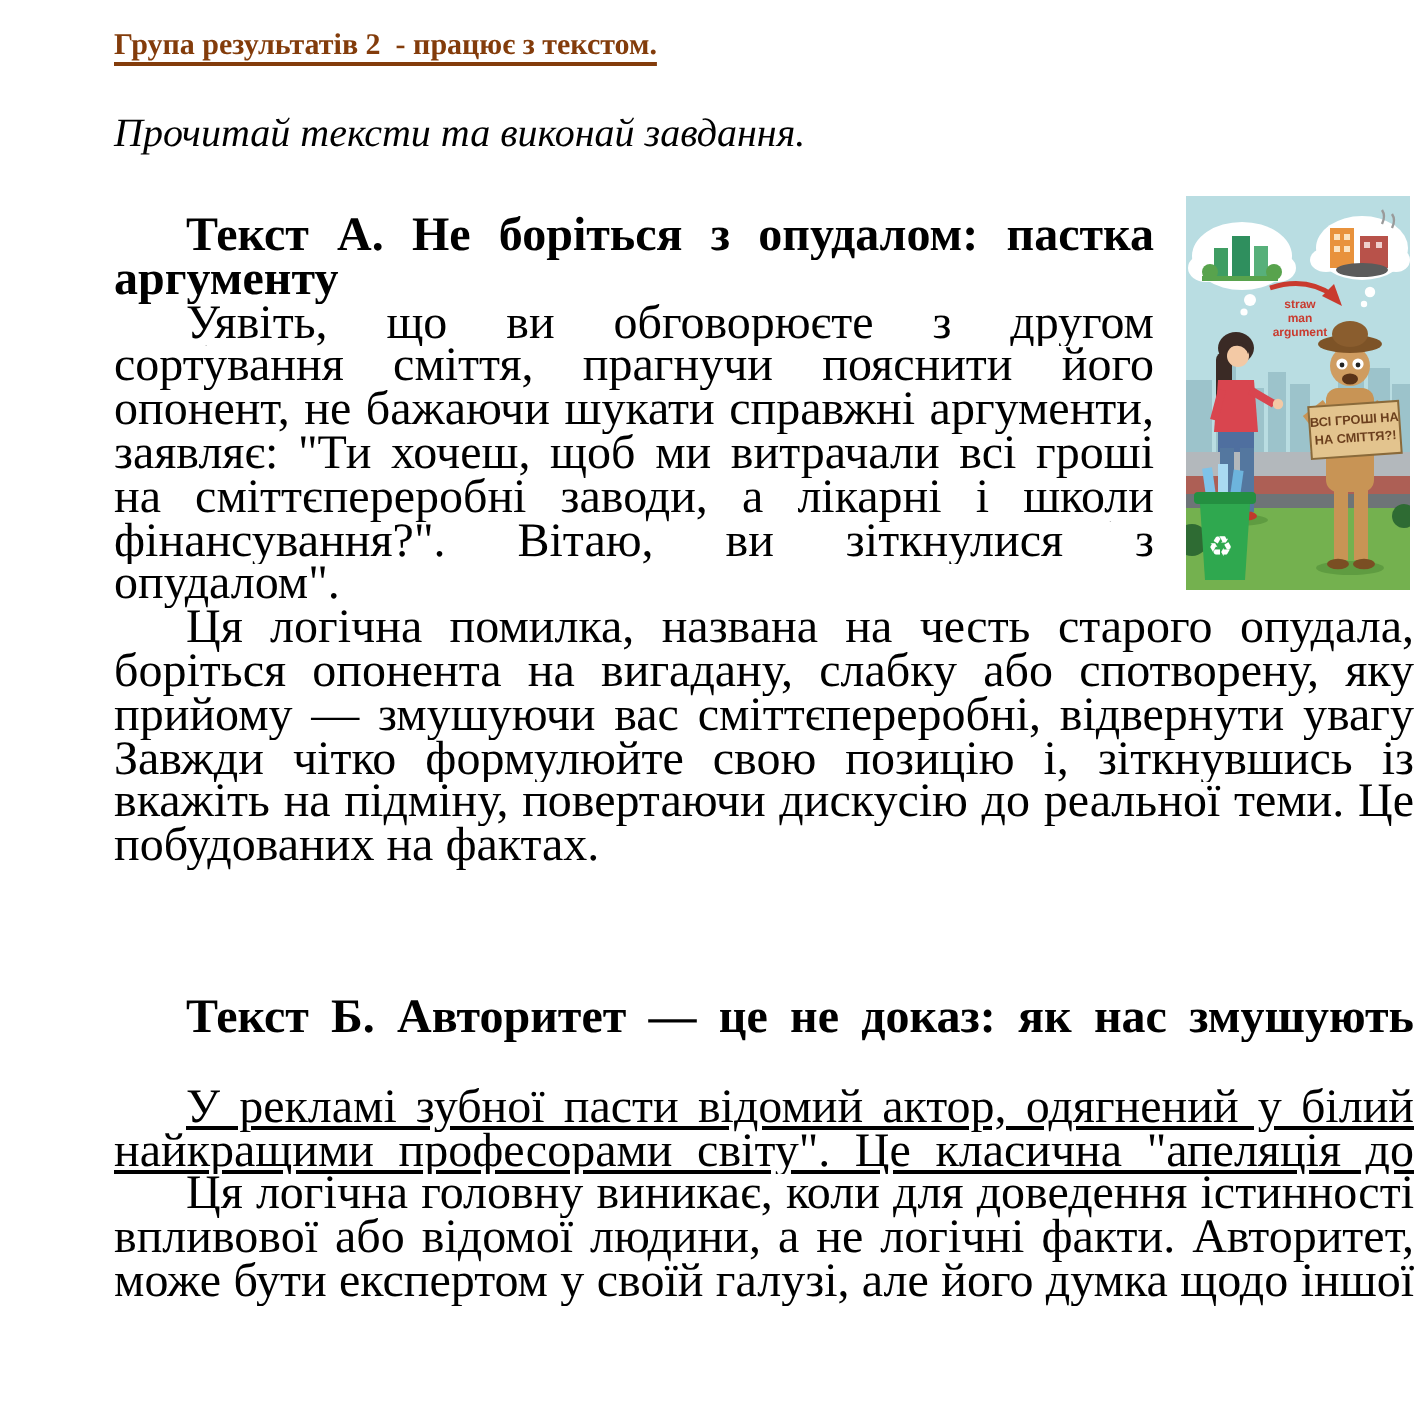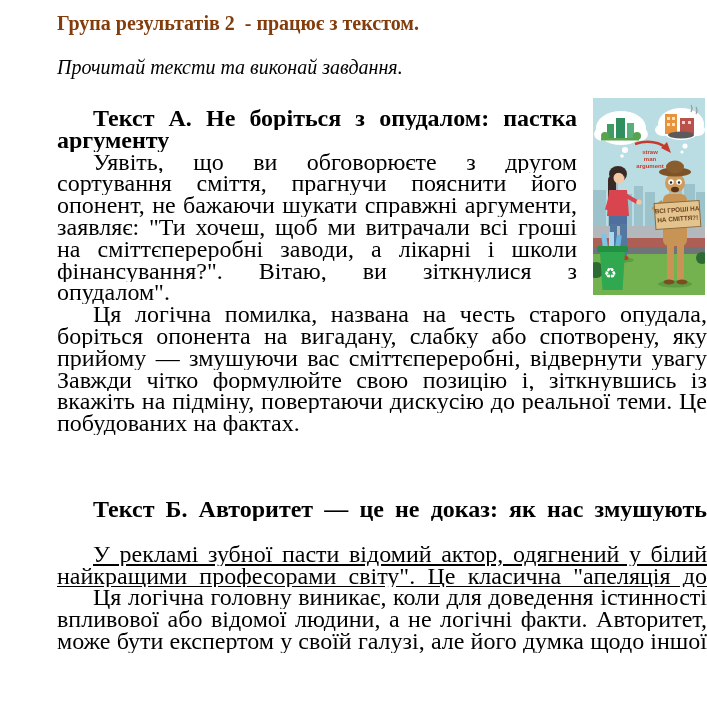--- a/index.html
+++ b/index.html
@@ -6,22 +6,23 @@
   #doc {
     position:relative;
     width:707px; height:703px;
     background:#ffffff;
     overflow:hidden;
     font-family:"Liberation Serif","DejaVu Serif",serif;
     color:#000;
   }
   .content { position:absolute; left:57px; top:8px; width:650px; }
   .title {
-    font-size:20px; line-height:30px; font-weight:bold;
+    font-size:15px; line-height:30px; font-weight:bold;
     color:#833C0B;
+    text-decoration:underline;
     text-decoration-thickness:2px;
     text-underline-offset:4px;
     white-space:pre;
   }
   .subtitle {
     margin-top:16px;
     font-size:20px; line-height:26px;
     font-style:italic;
   }
   .block { font-size:24px; }

